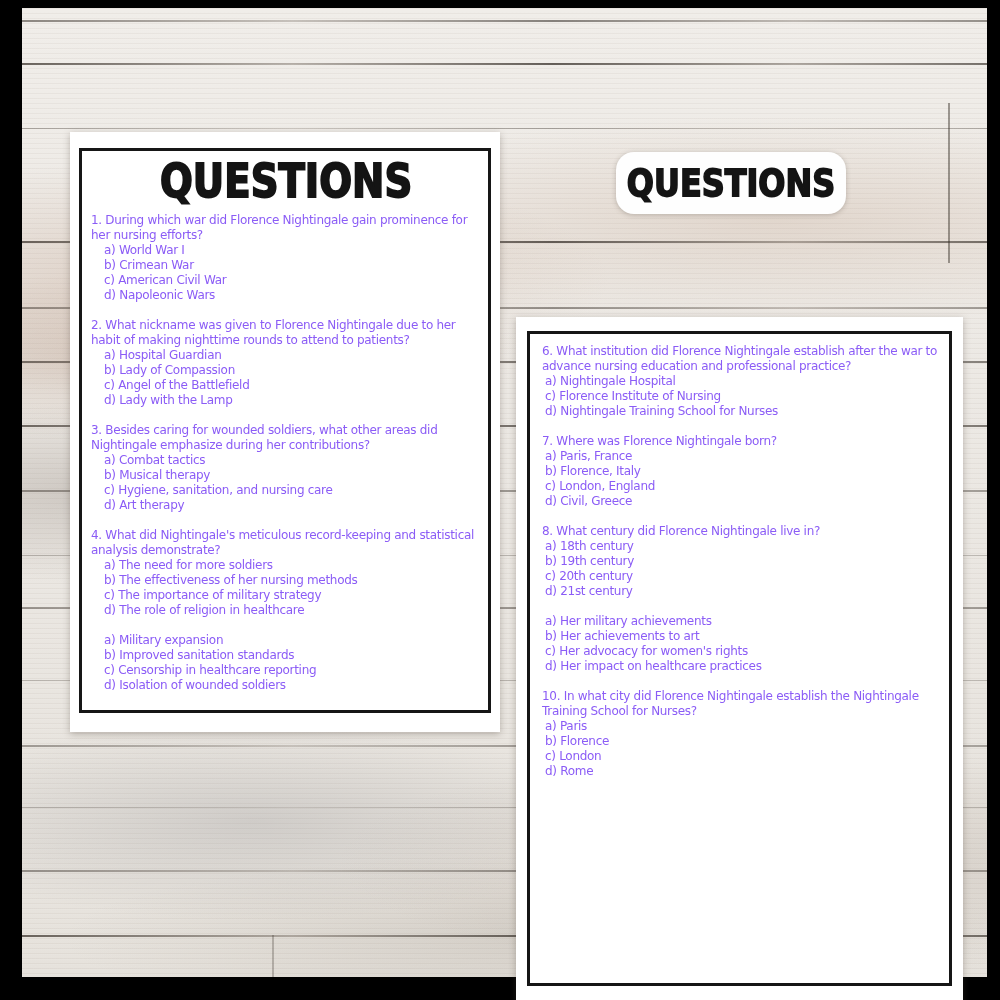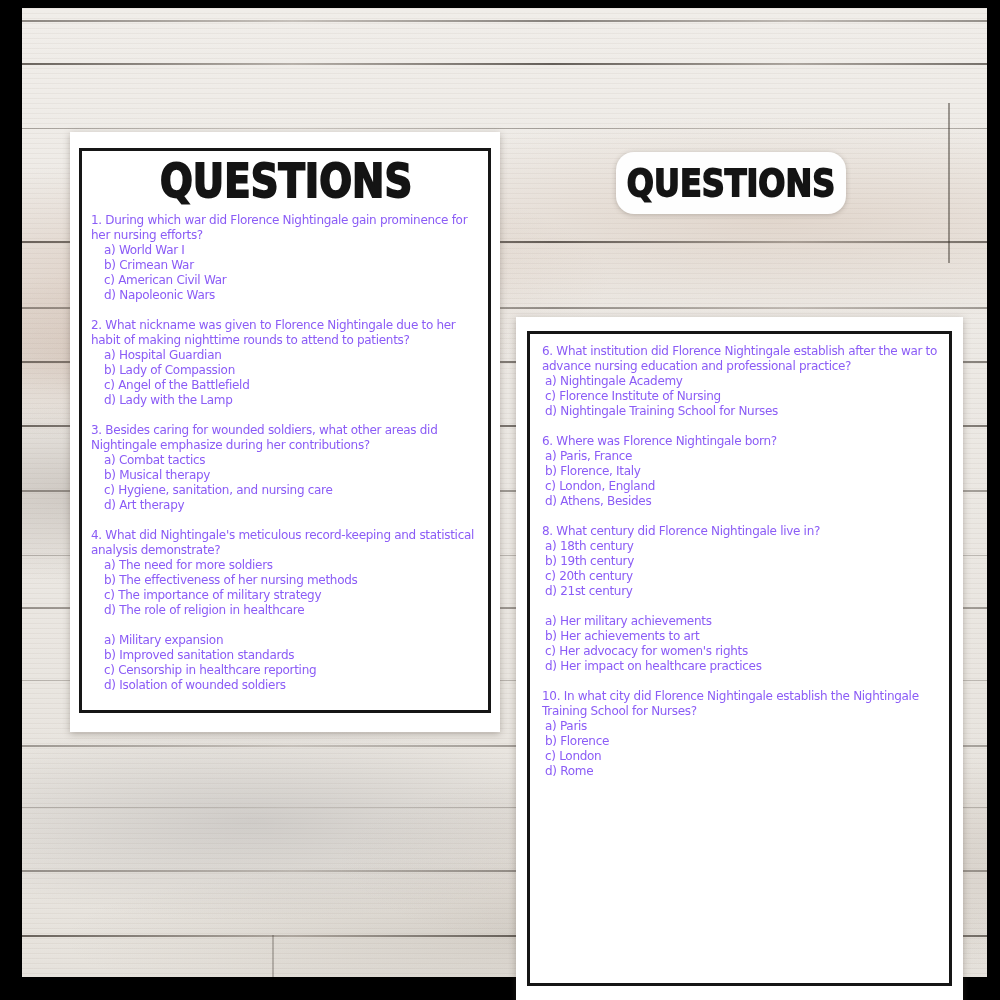--- a/index.html
+++ b/index.html
@@ -142,31 +142,31 @@
 
 <div class="title-badge">
   <span class="badge-text">QUESTIONS</span>
 </div>
 
 <div class="sheet sheet-right">
   <div class="sheet-inner">
     <div class="questions" id="right-questions">
   <div class="qblock">
     <div class="qtext">6. What institution did Florence Nightingale establish after the war to advance nursing education and professional practice?</div>
-  <div class="opt">a) Nightingale Academy</div>
+  <div class="opt">a) Nightingale Hospital</div>
           <div class="opt">c) Florence Institute of Nursing</div>
           <div class="opt">d) Nightingale Training School for Nurses</div>
         </div>
 
   <div class="qblock">
-    <div class="qtext">6. Where was Florence Nightingale born?</div>
+    <div class="qtext">7. Where was Florence Nightingale born?</div>
   <div class="opt">a) Paris, France</div>
           <div class="opt">b) Florence, Italy</div>
           <div class="opt">c) London, England</div>
-          <div class="opt">d) Athens, Besides</div>
+          <div class="opt">d) Civil, Greece</div>
         </div>
 
   <div class="qblock">
     <div class="qtext">8. What century did Florence Nightingale live in?</div>
   <div class="opt">a) 18th century</div>
           <div class="opt">b) 19th century</div>
           <div class="opt">c) 20th century</div>
           <div class="opt">d) 21st century</div>
         </div>
 

